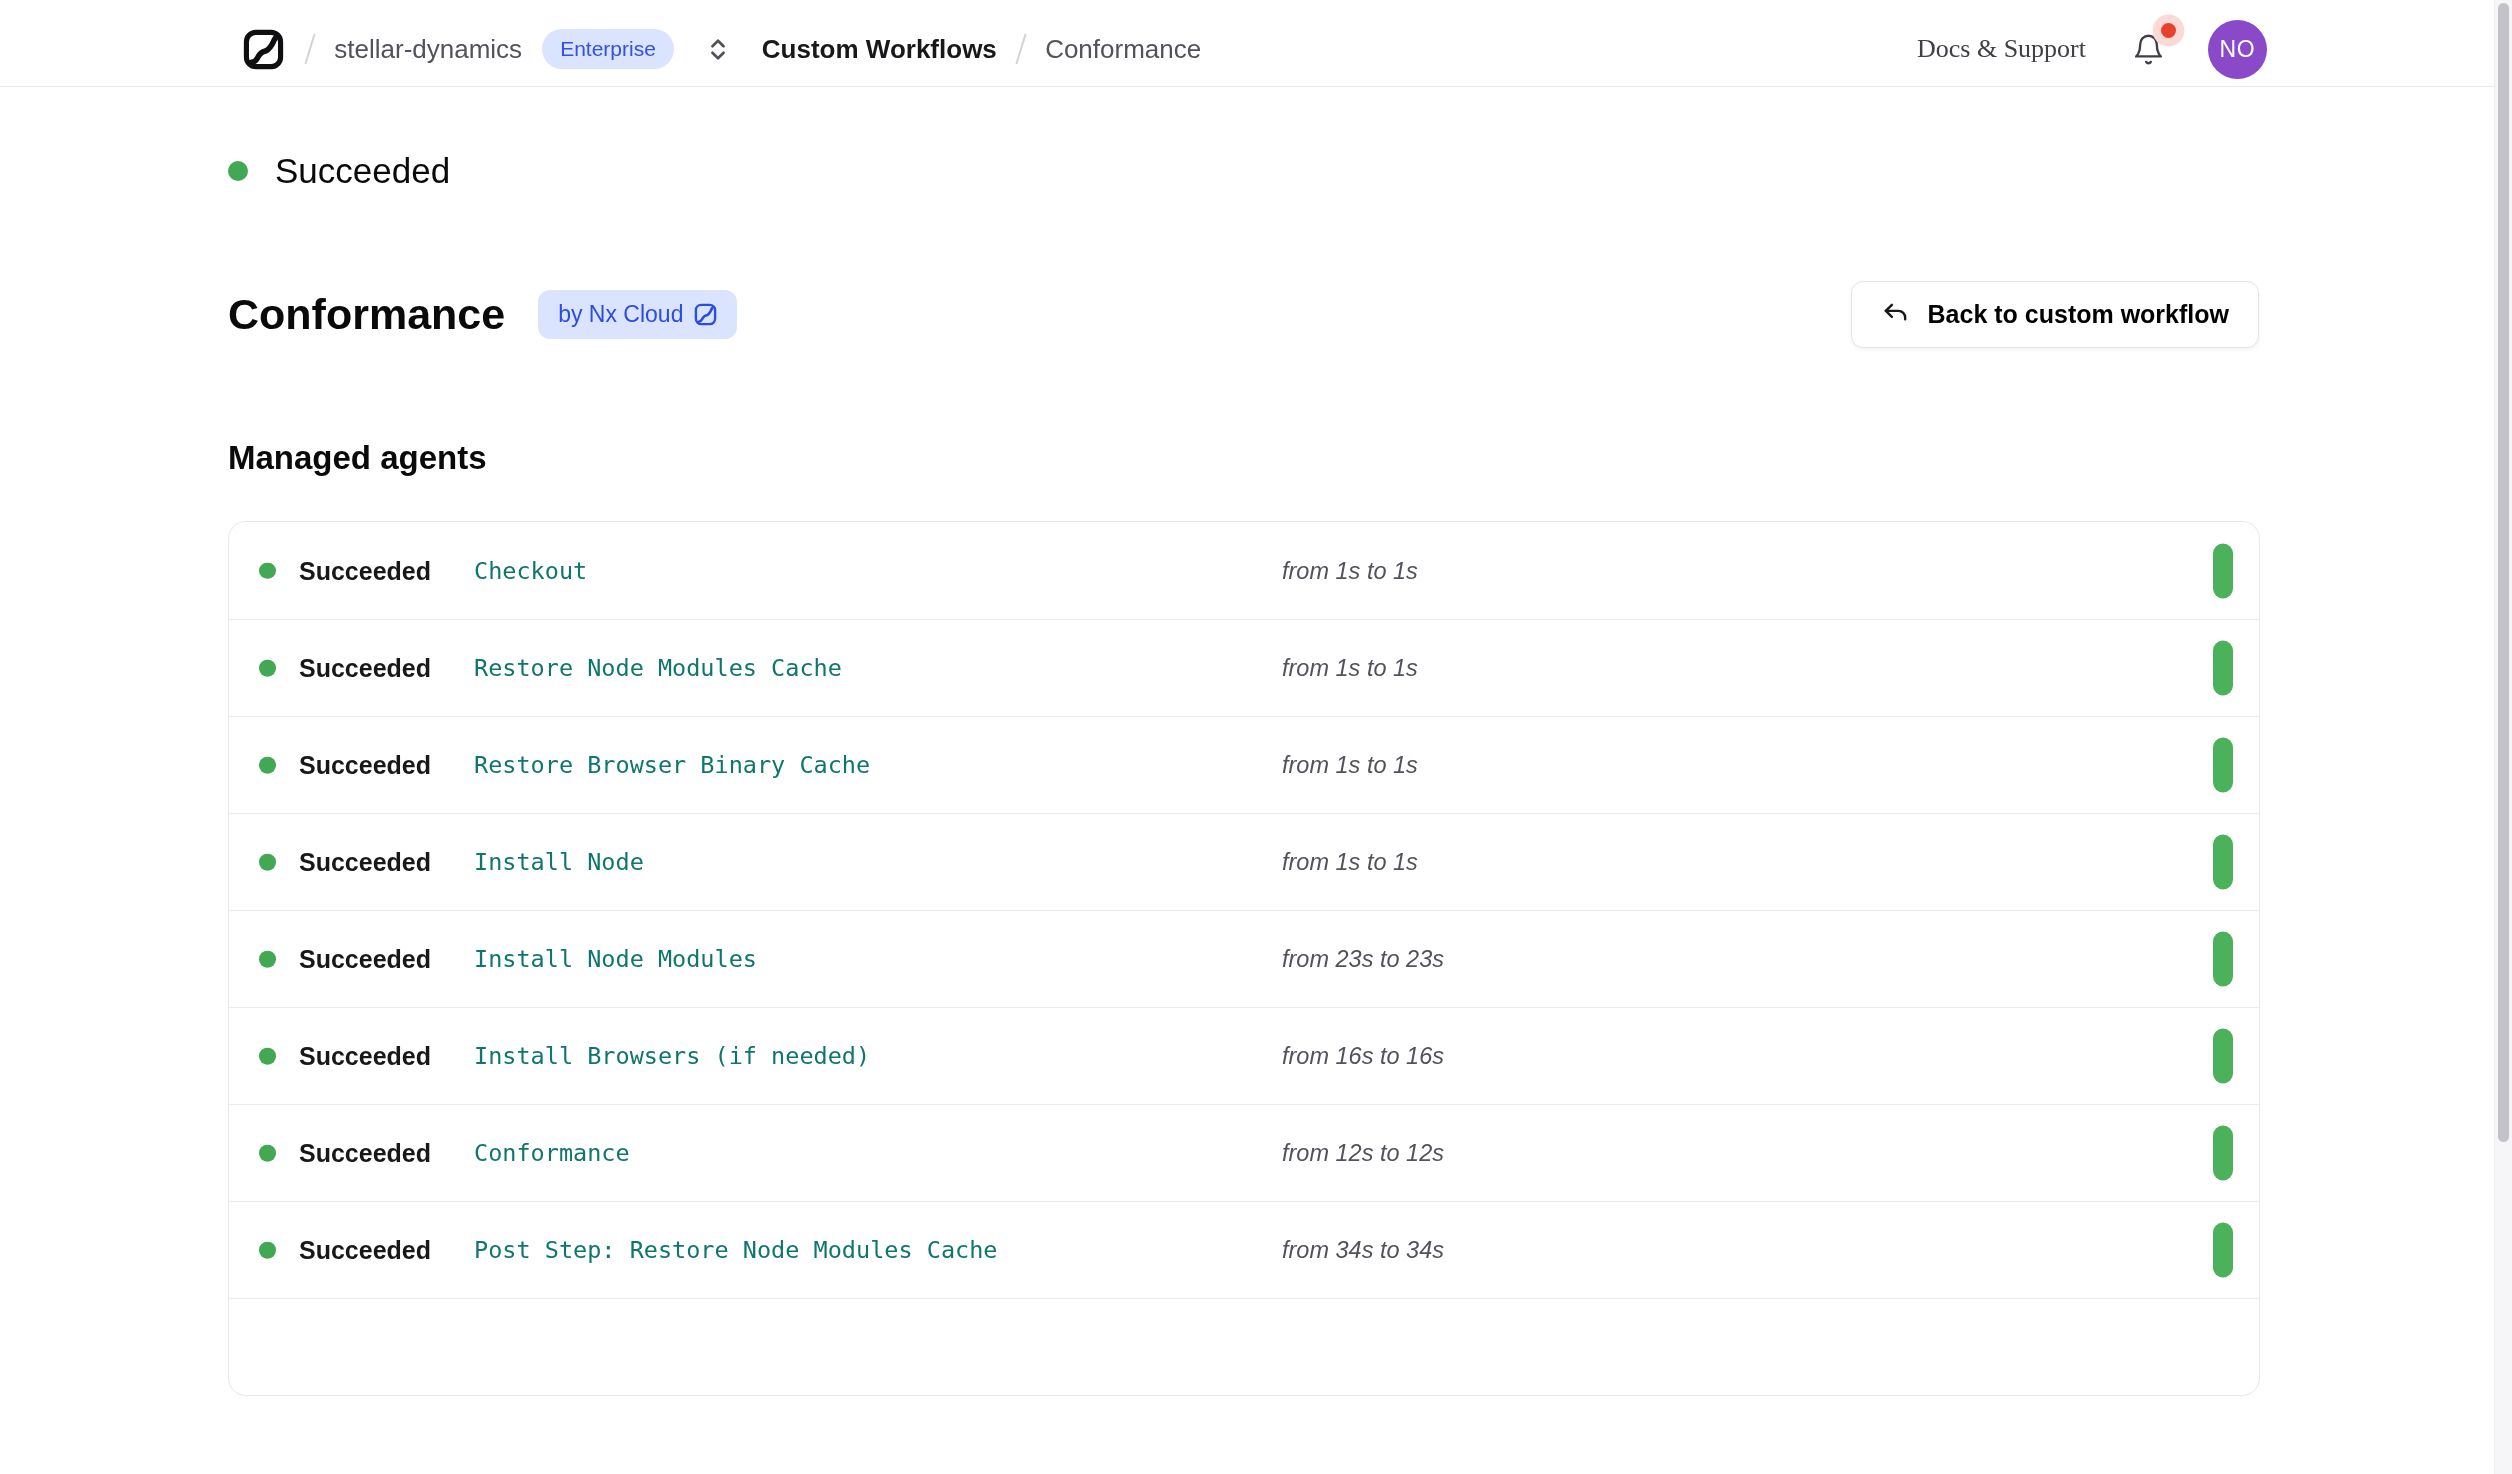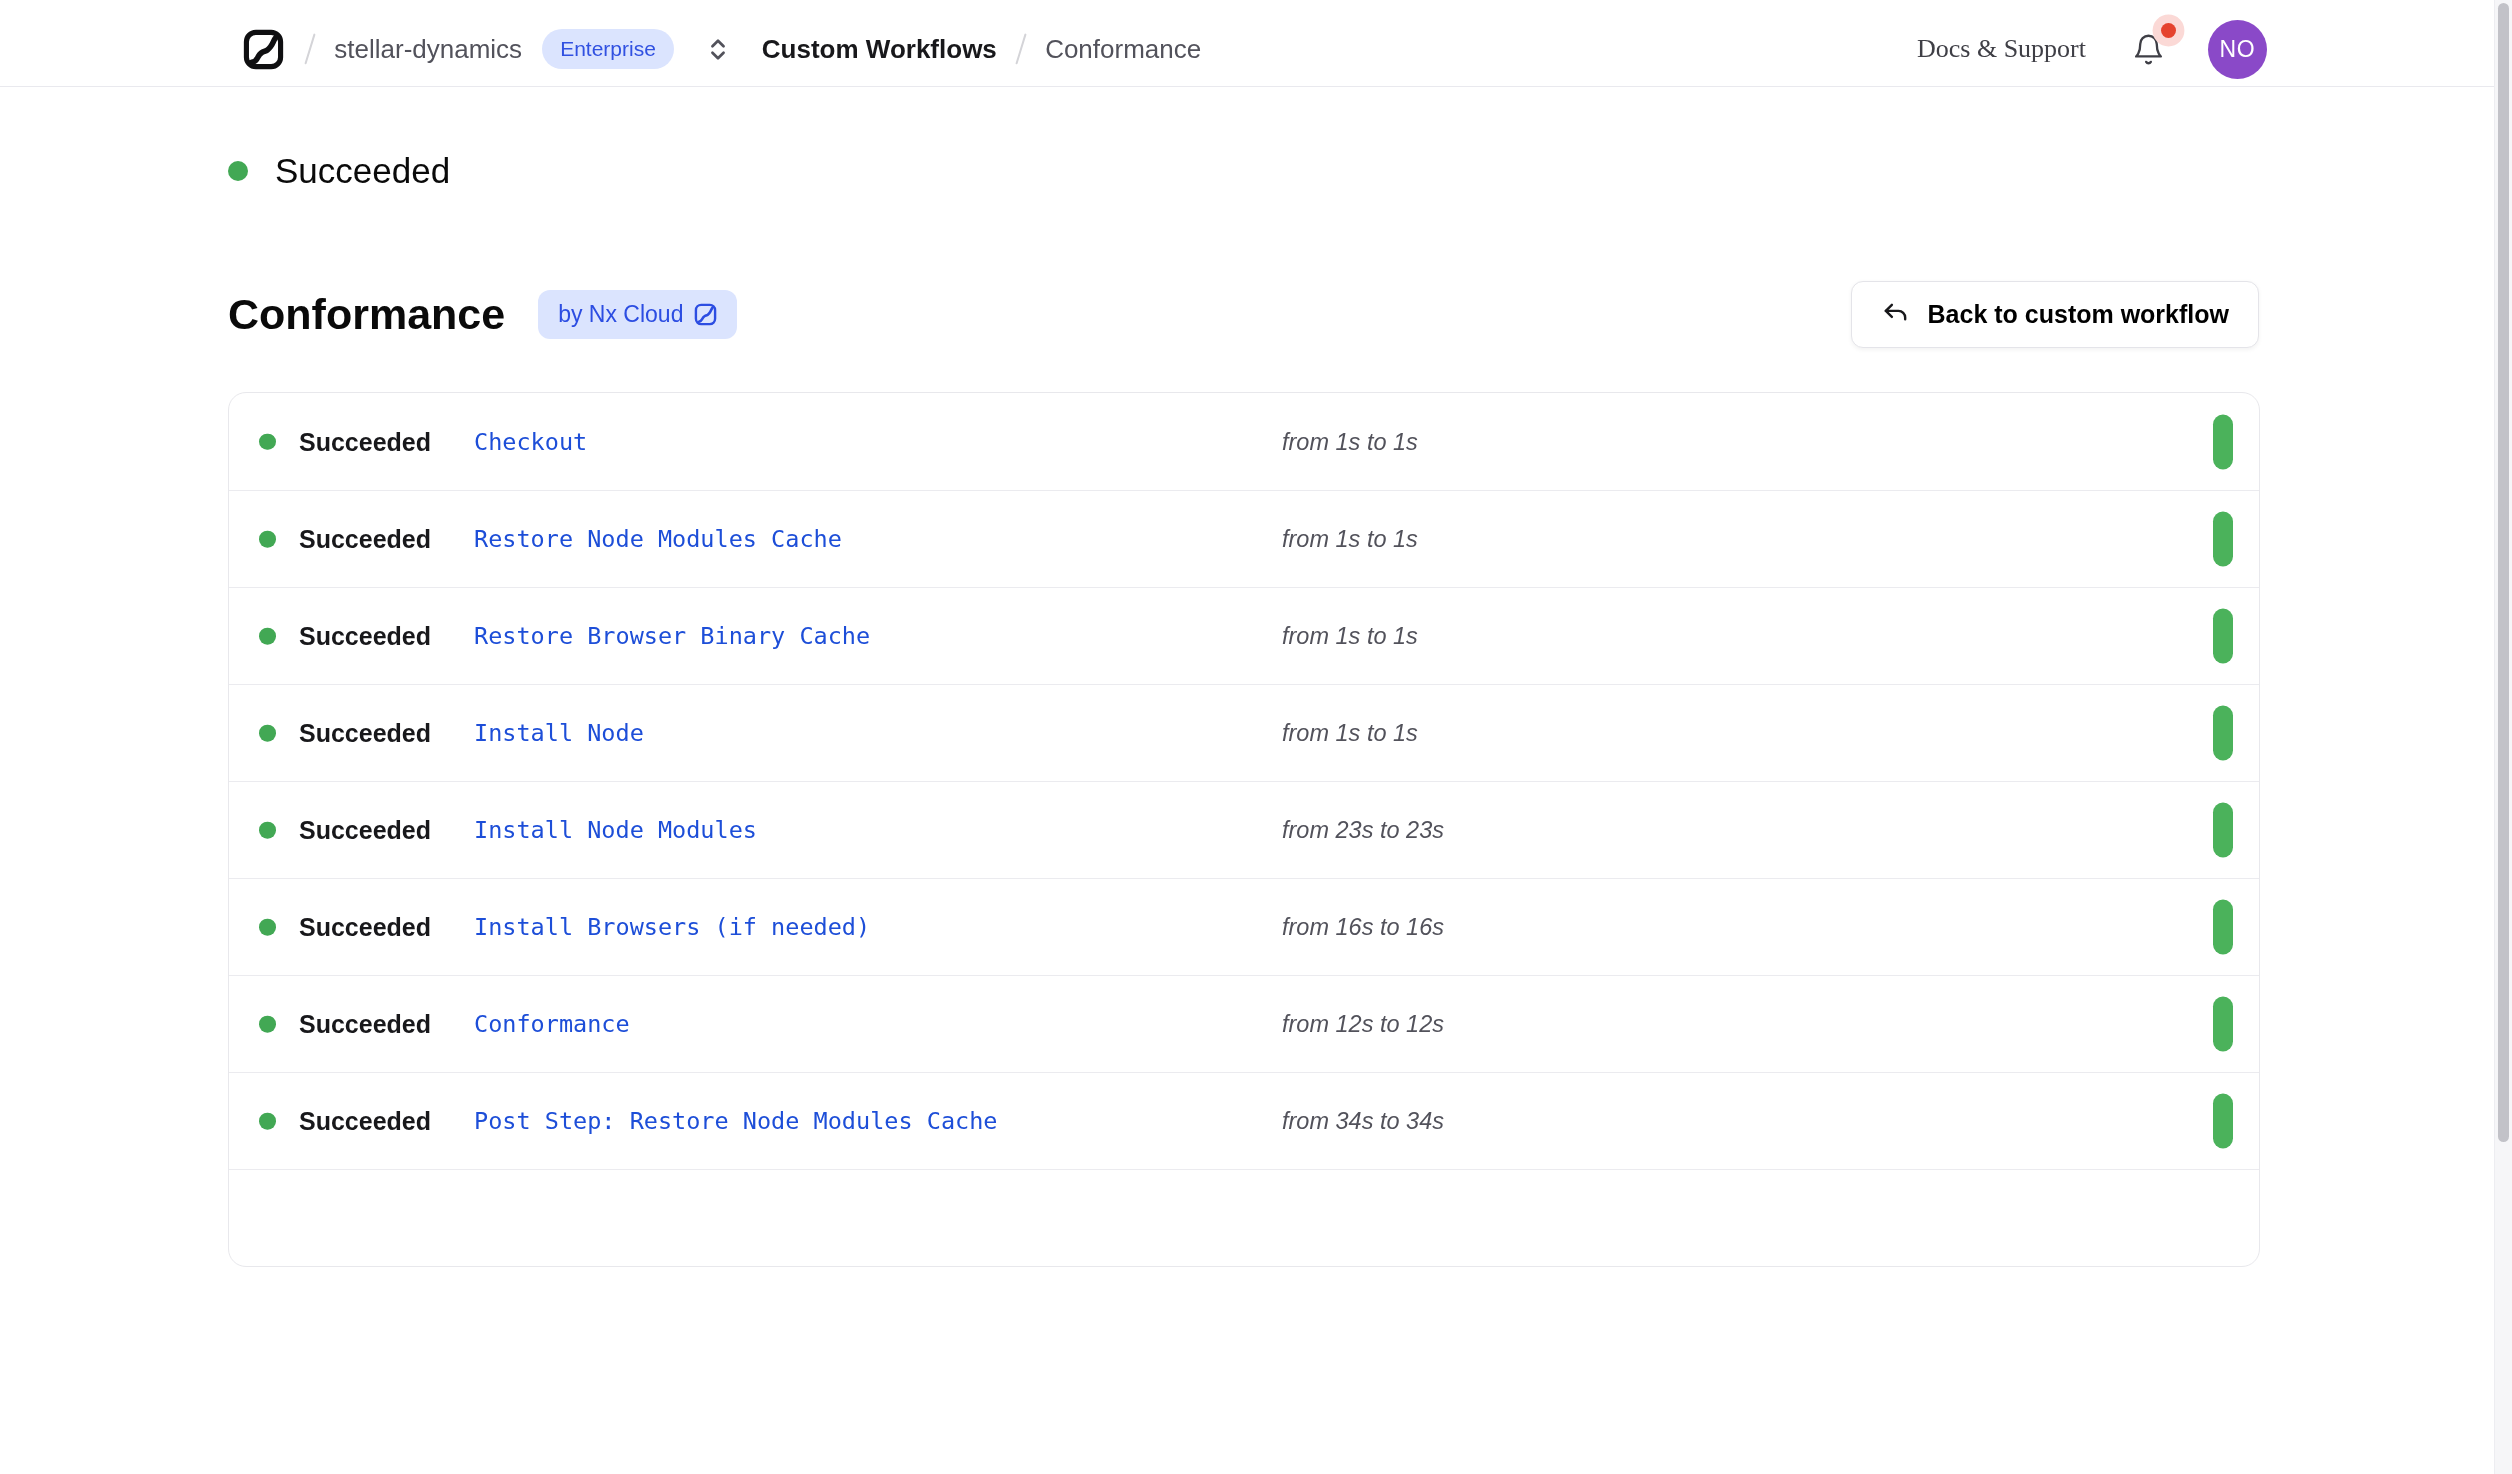--- a/index.html
+++ b/index.html
@@ -52,21 +52,21 @@
 
   .agents-card { margin-top: 44px; width: 2032px; border: 1.5px solid #e8e8ec;
     border-radius: 18px; background: #ffffff; overflow: hidden; }
   .agent-row { position: relative; height: 97px; }
   .agent-row + .agent-row { border-top: 1.5px solid #ebebef; }
   .agent-row .dot { position: absolute; left: 30px; top: 50%; transform: translateY(-50%);
     width: 16.7px; height: 16.7px; border-radius: 50%; background: #42a854; }
   .agent-row .status { position: absolute; left: 70px; top: 50%; transform: translateY(-50%);
     font-size: 25px; font-weight: 600; color: #18181b; }
   .agent-row .step-name { position: absolute; left: 245px; top: 50%; transform: translateY(-50%);
-    font-family: "DejaVu Sans Mono", monospace; font-size: 23.5px; color: #1d4ed8; }
+    font-family: "DejaVu Sans Mono", monospace; font-size: 23.5px; color: #0f766e; }
   .agent-row .time { position: absolute; left: 1053px; top: 50%; transform: translateY(-50%);
     font-size: 23.5px; font-style: italic; color: #52525b; }
   .agent-row .bar { position: absolute; right: 26px; top: 50%; transform: translateY(-50%);
     width: 20px; height: 55px; border-radius: 10.6px; background: #4bb25b; cursor: pointer; }
 
   
   .scrollbar-track { position: fixed; top: 0; right: 0; width: 18px; height: 1475px;
     background: #f6f6f8; border-left: 1.5px solid #ededf1; }
   .scrollbar-thumb { position: absolute; top: 3px; left: 3px; width: 11.4px; height: 1139px;
     border-radius: 6px; background: #c2c2c8; cursor: grab; }
@@ -133,20 +133,21 @@
     <button class="back-btn">
       <svg width="29" height="29" viewBox="0 0 24 24" fill="none" stroke="#18181b" stroke-width="2" stroke-linecap="round" stroke-linejoin="round">
         <path d="M9 14 L4 9 l5 -5"></path>
         <path d="M4 9 h10.5 a5.5 5.5 0 0 1 5.5 5.5 V16"></path>
       </svg>
       <span>Back to custom workflow</span>
     </button>
   </div>
 
 
+  <h3 class="agents-heading">Managed agents</h3>
 
   <div class="agents-card">
       <div class="agent-row">
         <span class="dot"></span>
         <span class="status">Succeeded</span>
         <span class="step-name">Checkout</span>
         <span class="time">from 1s to 1s</span>
         <span class="bar"></span>
       </div>
       <div class="agent-row">

